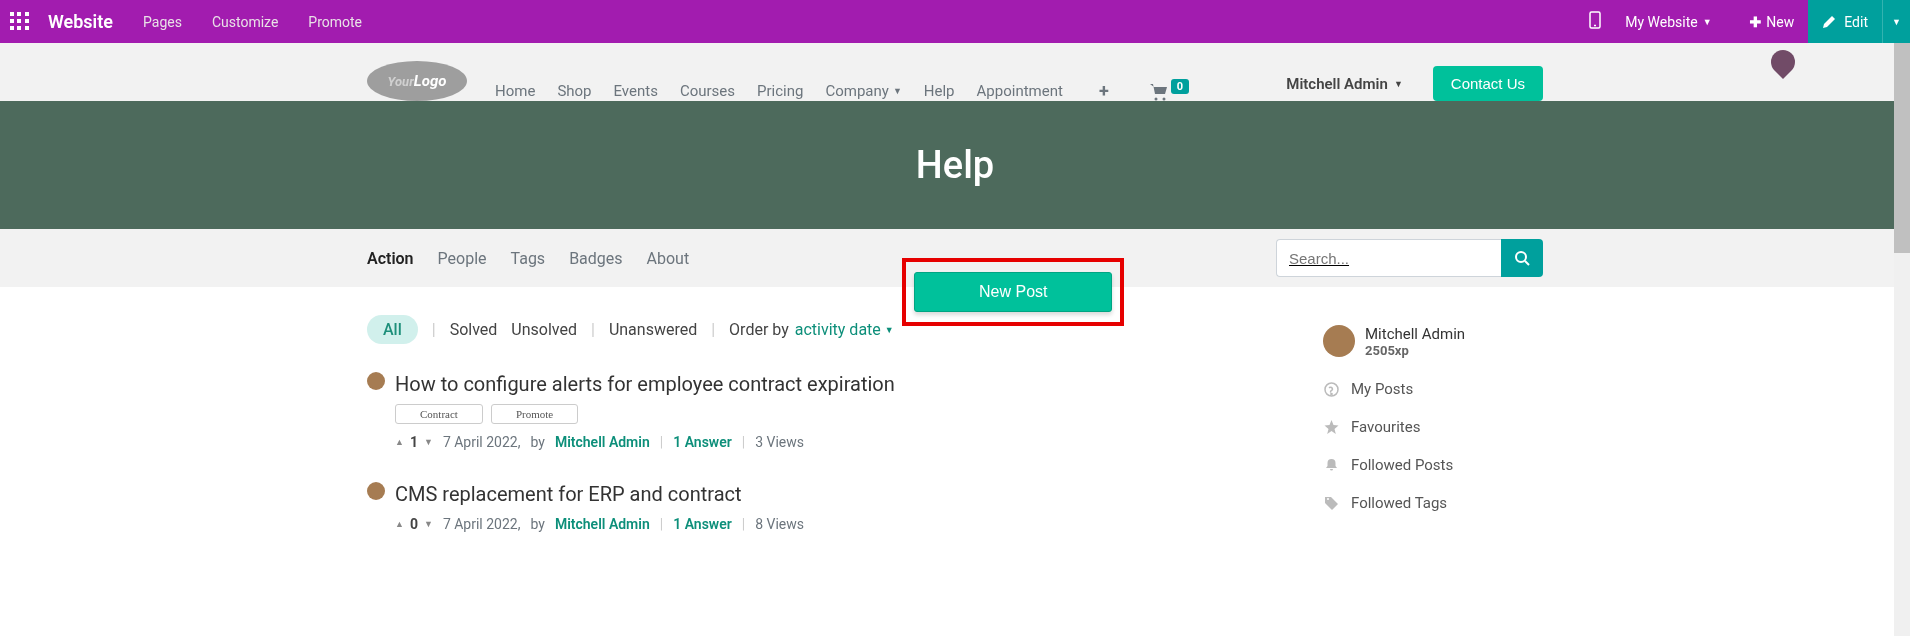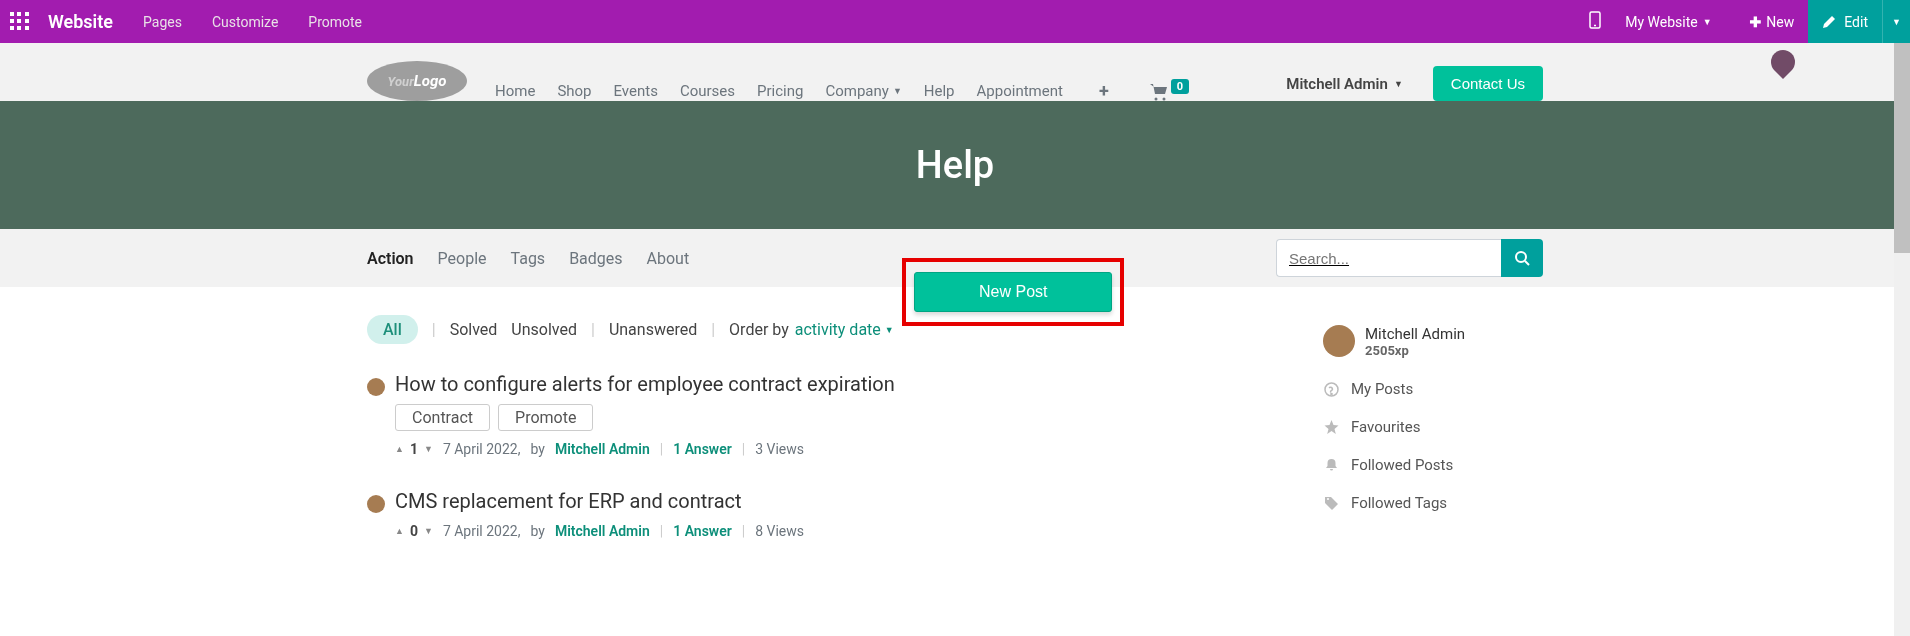--- a/index.html
+++ b/index.html
@@ -60,25 +60,25 @@
 .filters .filter-link { cursor: pointer; }
 .filters .order-by { display: flex; align-items: center; gap: 6px; }
 .filters .order-val { color: #0d8f7a; cursor: pointer; display: flex; align-items: center; gap: 4px; }
 
 
 .newpost-wrap { position: absolute; left: 902px; top: 258px; border: 4px solid #E60000; padding: 10px 8px; }
 .newpost-btn { background: #00C19B; color: #fff; border: 1px solid #00a583; padding: 10px 64px; font-size: 16px; border-radius: 3px; cursor: pointer; box-shadow: 0 3px 4px rgba(0,0,0,0.15); }
 
 
 .post { margin-bottom: 32px; }
-.post .title-row { display: flex; align-items: flex-end; gap: 10px; }
+.post .title-row { display: flex; align-items: flex-start; gap: 10px; }
 .post .avatar { width: 18px; height: 18px; border-radius: 50%; background: #a67c52; flex-shrink: 0; }
 .post .title { font-size: 20px; color: #333; cursor: pointer; }
 .post .tags { margin-left: 28px; margin-top: 8px; display: flex; gap: 8px; }
-.post .tag { border: 1px solid #ccc; border-radius: 3px; padding: 3px 16px; font-size: 16px; color: #555; cursor: pointer; }
+.post .tag { border: 1px solid #ccc; border-radius: 3px; padding: 3px 24px; font-size: 11px; color: #555; cursor: pointer; font-family: Liberation Serif, serif; }
 .post .meta { margin-left: 28px; margin-top: 10px; display: flex; align-items: center; gap: 10px; font-size: 14px; color: #6c757d; }
 .post .vote { display: flex; align-items: center; gap: 6px; }
 .post .vote .arrow { font-size: 9px; cursor: pointer; color: #888; }
 .post .vote .count { font-weight: 700; color: #444; }
 .post .author { color: #0d8f7a; font-weight: 600; cursor: pointer; }
 .post .answer { color: #0d8f7a; font-weight: 600; cursor: pointer; }
 .post .divider { color: #ccc; }
 
 
 .sidebar { width: 220px; margin-top: 10px; }

